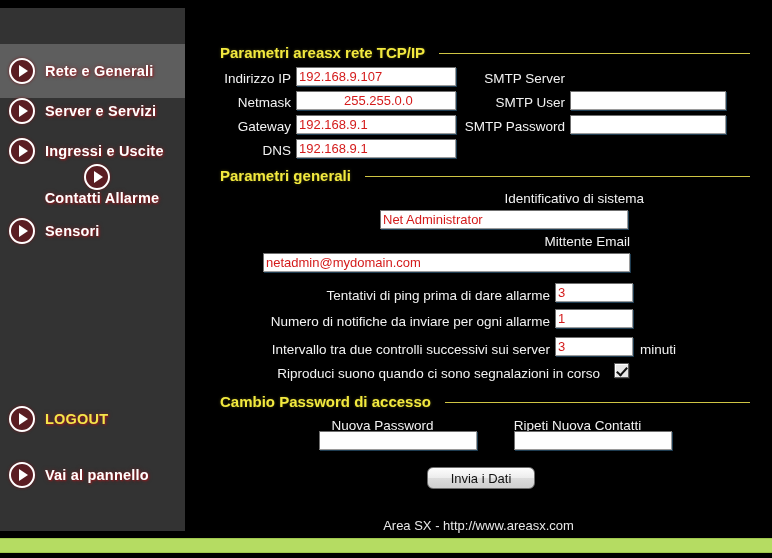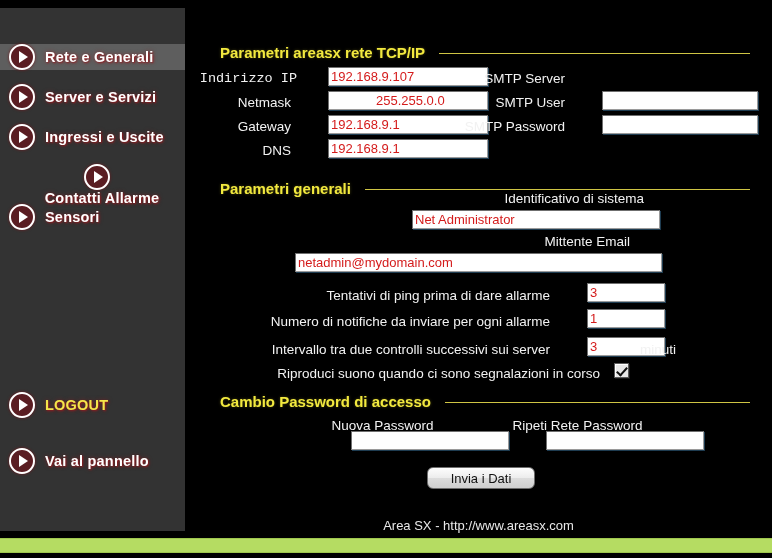--- a/index.html
+++ b/index.html
@@ -20,21 +20,21 @@
   
   #sidebar {
     position: absolute;
     left: 0; top: 8px;
     width: 185px; height: 523px;
     background: #333333;
     overflow: hidden;
   }
   .nav-item {
     position: absolute;
-    left: 0; width: 185px; height: 26px;
+    left: 0; width: 185px; height: 54px;
     display: flex; align-items: center;
     padding-left: 9px;
     cursor: pointer;
     user-select: none;
   }
   .nav-item.active { background: #5e5e5e; }
   .nav-icon {
     position: relative;
     width: 26px; height: 26px;
     flex: 0 0 26px;
@@ -119,21 +119,20 @@
     background: #ffffff;
     border: 1px solid #9a9a9a;
     border-top-color: #6f6f6f;
     border-left-color: #6f6f6f;
     font-family: "Liberation Sans", sans-serif;
     font-size: 13px;
     color: #d41b1b;
     padding: 0 2px;
     outline: none;
     box-shadow: 1px 1px 0 rgba(35,70,95,0.85);
-    margin-left: 32px;
   }
 
   .chk {
     position: absolute;
     width: 15px; height: 15px;
     background: #e8e8e8;
     border: 1px solid #5a5a5a;
     box-shadow: inset 1px 1px 0 #fff, 1px 1px 0 rgba(40,40,40,0.6);
     cursor: pointer;
   }
@@ -223,41 +222,41 @@
 
   </nav>
 
   <main id="main">
 
     <div class="section-head" style="top:44px;">
       <span class="section-title">Parametri areasx rete TCP/IP</span>
       <span class="section-rule"></span>
     </div>
 
-    <label class="fld-label" style="left:6px; top:70px; width:106px;font-family:Liberation Mono, monospace;">Indirizzo IP</label>
+    <label class="fld-label" style="left:0px; top:70px; width:106px;">Indirizzo IP</label>
     <input class="txt" type="text" style="left: 111px; top: 67px; width: 160px;" value="192.168.9.107">
 
     <label class="fld-label" style="left:0px; top:94px; width:106px;">Netmask</label>
     <input class="txt" type="text" style="left: 111px; top: 91px; width: 160px; padding-left: 47px;" value="255.255.0.0">
 
     <label class="fld-label" style="left:0px; top:118px; width:106px;">Gateway</label>
     <input class="txt" type="text" style="left: 111px; top: 115px; width: 160px;" value="192.168.9.1">
 
     <label class="fld-label" style="left:0px; top:142px; width:106px;">DNS</label>
     <input class="txt" type="text" style="left: 111px; top: 139px; width: 160px;" value="192.168.9.1">
 
     <label class="fld-label" style="left:255px; top:70px; width:125px;">SMTP Server</label>
 
     <label class="fld-label" style="left:255px; top:94px; width:125px;">SMTP User</label>
     <input class="txt" type="text" style="left: 385px; top: 91px; width: 156px;" value="">
 
     <label class="fld-label" style="left:255px; top:118px; width:125px;">SMTP Password</label>
     <input class="txt" type="password" style="left: 385px; top: 115px; width: 156px;" value="">
 
-    <div class="section-head" style="top:180px;">
+    <div class="section-head" style="top:167px;">
       <span class="section-title">Parametri generali</span>
       <span class="section-rule"></span>
     </div>
 
     <label class="fld-label" style="left:124px; top:190px; width:335px;">Identificativo di sistema</label>
     <input class="txt" type="text" style="left: 195px; top: 210px; width: 248px;" value="Net Administrator">
 
     <label class="fld-label" style="left:110px; top:233px; width:335px;">Mittente Email</label>
     <input class="txt" type="text" style="left: 78px; top: 253px; width: 367px;" value="netadmin@mydomain.com">
 
@@ -275,21 +274,21 @@
     <span class="chk" style="left:429px; top:363px;"></span>
 
     <div class="section-head" style="top:393px;">
       <span class="section-title">Cambio Password di accesso</span>
       <span class="section-rule"></span>
     </div>
 
     <label class="fld-label center" style="left:85px; top:417px; width:225px;">Nuova Password</label>
     <input class="txt" type="password" style="left: 134px; top: 431px; width: 158px;" value="">
 
-    <label class="fld-label center" style="left:280px; top:417px; width:225px;">Ripeti Rete Password</label>
+    <label class="fld-label center" style="left:280px; top:417px; width:225px;">Ripeti Nuova Contatti</label>
     <input class="txt" type="password" style="left: 329px; top: 431px; width: 158px;" value="">
 
     <button id="submit-btn">Invia i Dati</button>
 
     <div id="footer-text">Area SX - http://www.areasx.com</div>
 
   </main>
 
   <div id="green-band"></div>
 

